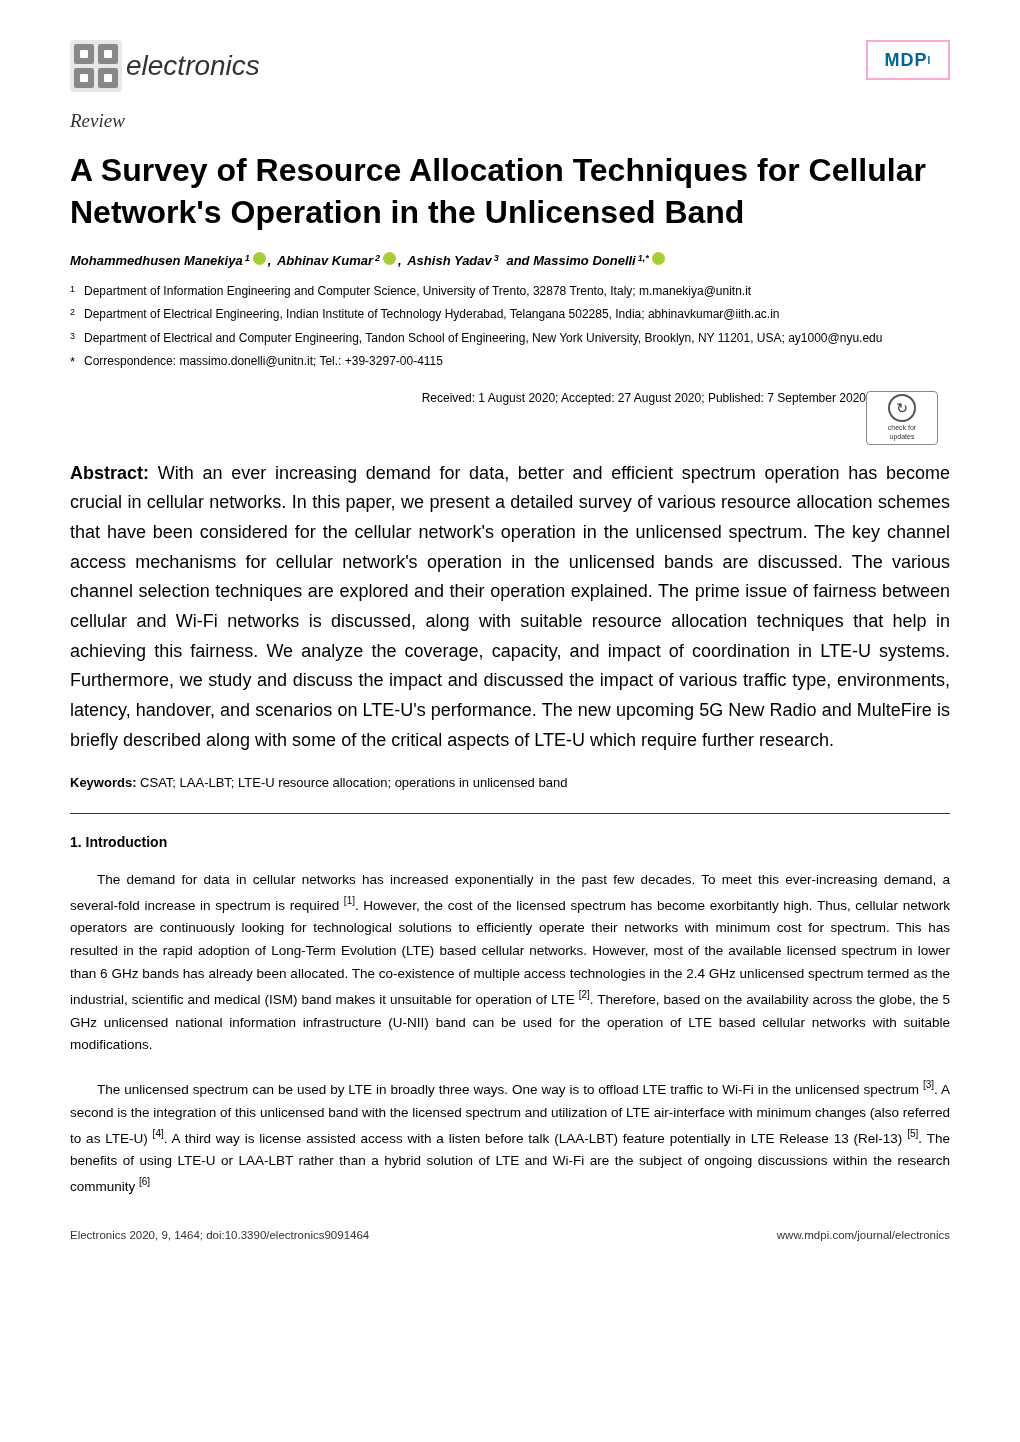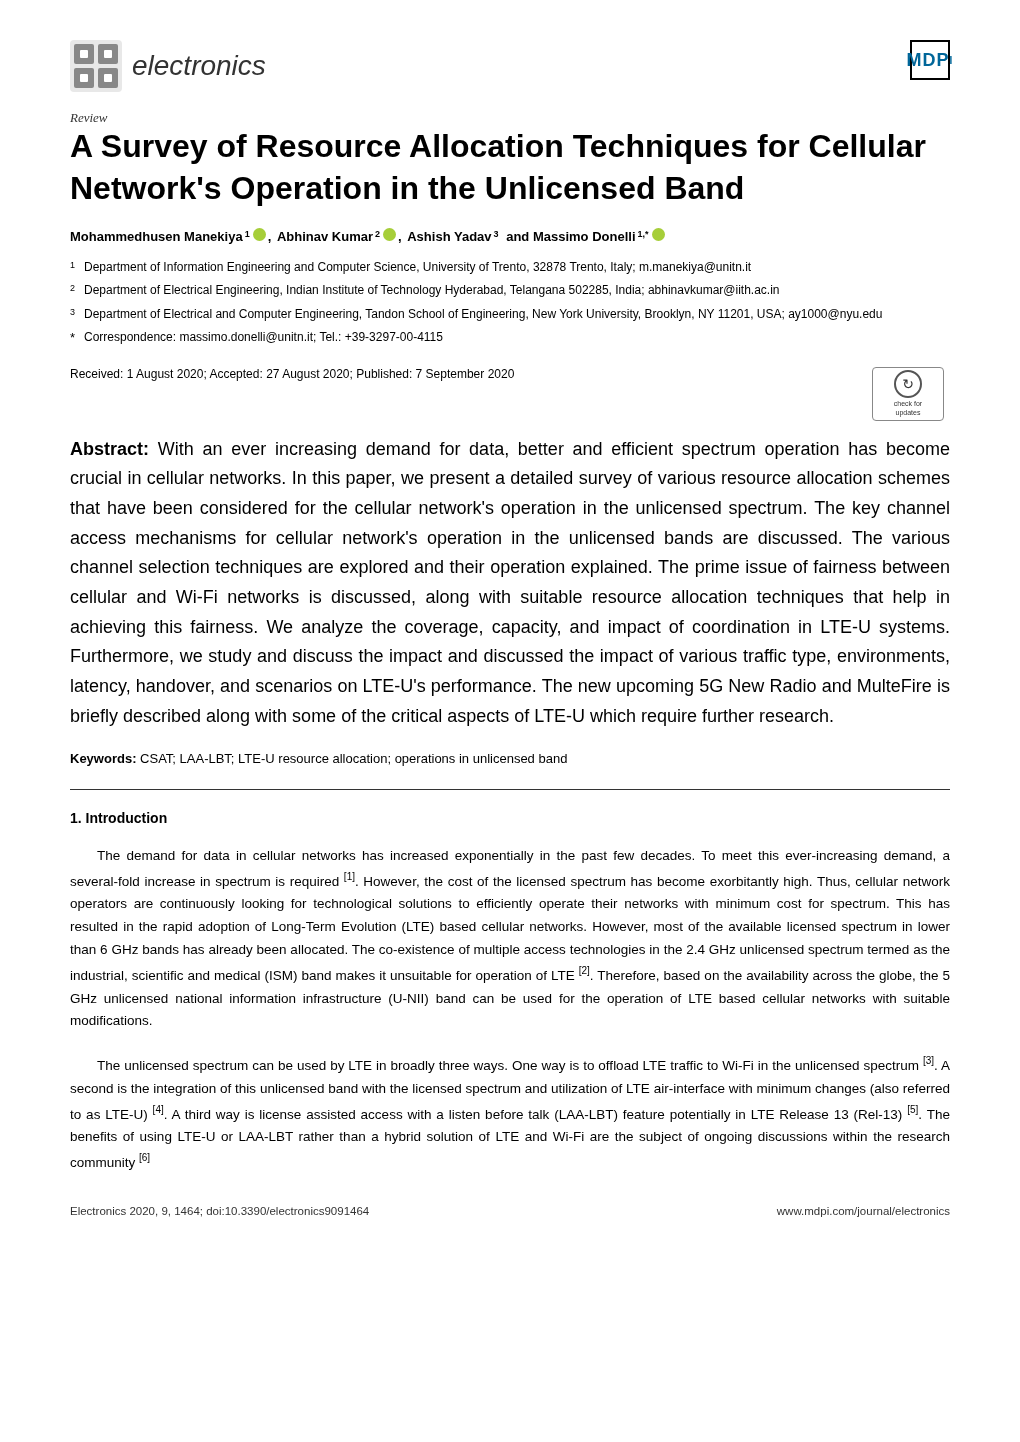--- a/index.html
+++ b/index.html
@@ -14,69 +14,70 @@
     }
     .header-row {
       display: flex;
       justify-content: space-between;
       align-items: flex-start;
       margin-bottom: 18px;
     }
     .journal-logo {
       display: flex;
       align-items: center;
-      gap: 10px;
+      gap: 4px;
     }
     .journal-icon {
       width: 52px;
       height: 52px;
     }
     .journal-name {
       font-family: Arial, Helvetica, sans-serif;
       font-size: 28px;
       font-style: italic;
       color: #333;
       font-weight: 400;
     }
     .mdpi-logo {
-      width: 40px;
+      width: 84px;
       height: 40px;
-      border: 2px solid #000000;
+      border: 2px solid #f9a8d4;
       display: flex;
       align-items: center;
       justify-content: center;
       font-family: Arial, sans-serif;
       font-weight: bold;
       font-size: 18px;
       color: #006699;
       letter-spacing: 1px;
     }
     .review-label {
       font-style: italic;
-      font-size: 13px;
-      color: #333;
-      margin-bottom: 0;
+      font-size: 19px;
+      color: #333;
+      margin-bottom: 18px;
     }
     .paper-title {
       font-family: Arial, Helvetica, sans-serif;
       font-size: 32px;
       font-weight: bold;
       color: #000;
       line-height: 1.3;
       margin-bottom: 20px;
     }
     .authors-line {
       font-size: 13px;
       font-family: Arial, Helvetica, sans-serif;
       font-weight: bold;
       margin-bottom: 14px;
       display: flex;
       align-items: flex-start;
       flex-wrap: wrap;
       gap: 2px;
+      font-style: italic;
     }
     .author-sup {
       font-size: 9px;
       vertical-align: super;
     }
     .orcid-icon {
       display: inline-block;
       width: 13px;
       height: 13px;
       background: #a6ce39;
@@ -100,23 +101,23 @@
     .aff-num {
       font-size: 9px;
       vertical-align: super;
       min-width: 10px;
     }
     .aff-text {
       flex: 1;
     }
     .dates-row {
       display: flex;
-      justify-content: space-between;
+      justify-content: flex-end;
       align-items: flex-start;
-      margin: 18px 6px 14px 0;
+      margin: 18px 12px 14px 0;
       font-size: 12px;
       font-family: Arial, Helvetica, sans-serif;
     }
     .check-updates {
       display: flex;
       flex-direction: column;
       align-items: center;
     }
     .check-badge {
       width: 72px;

